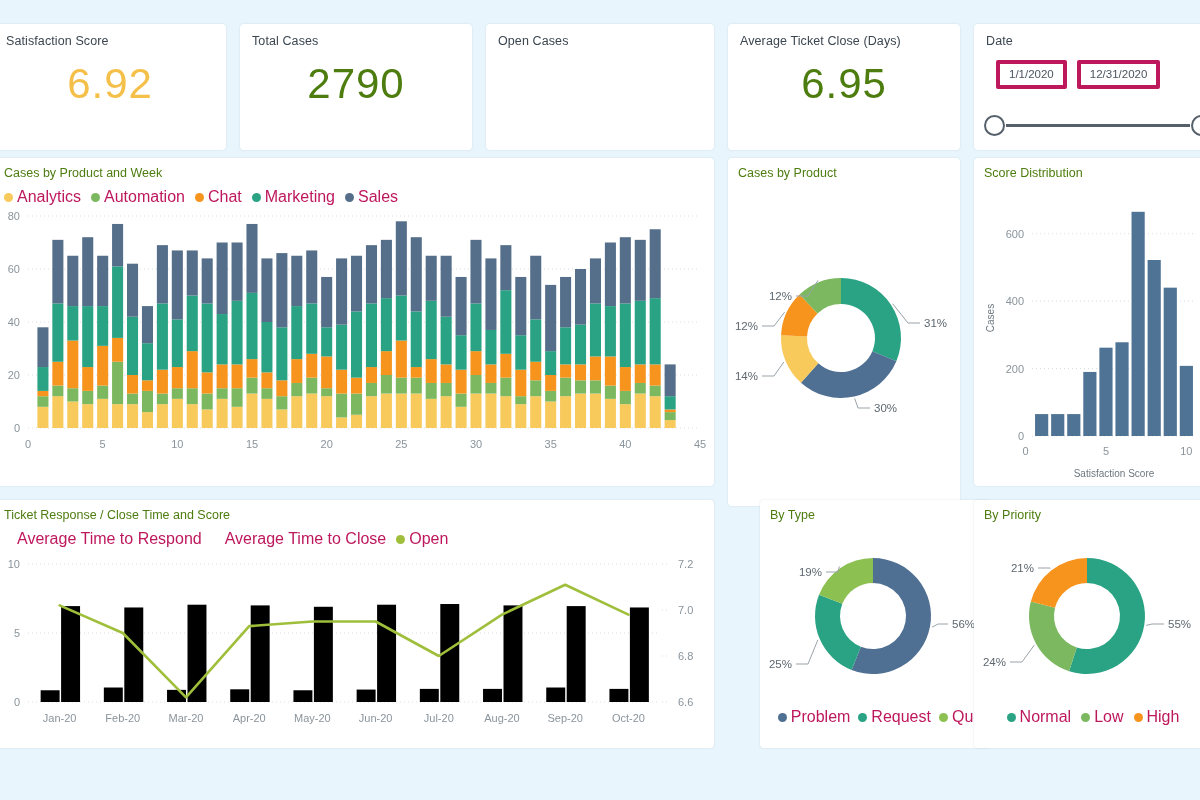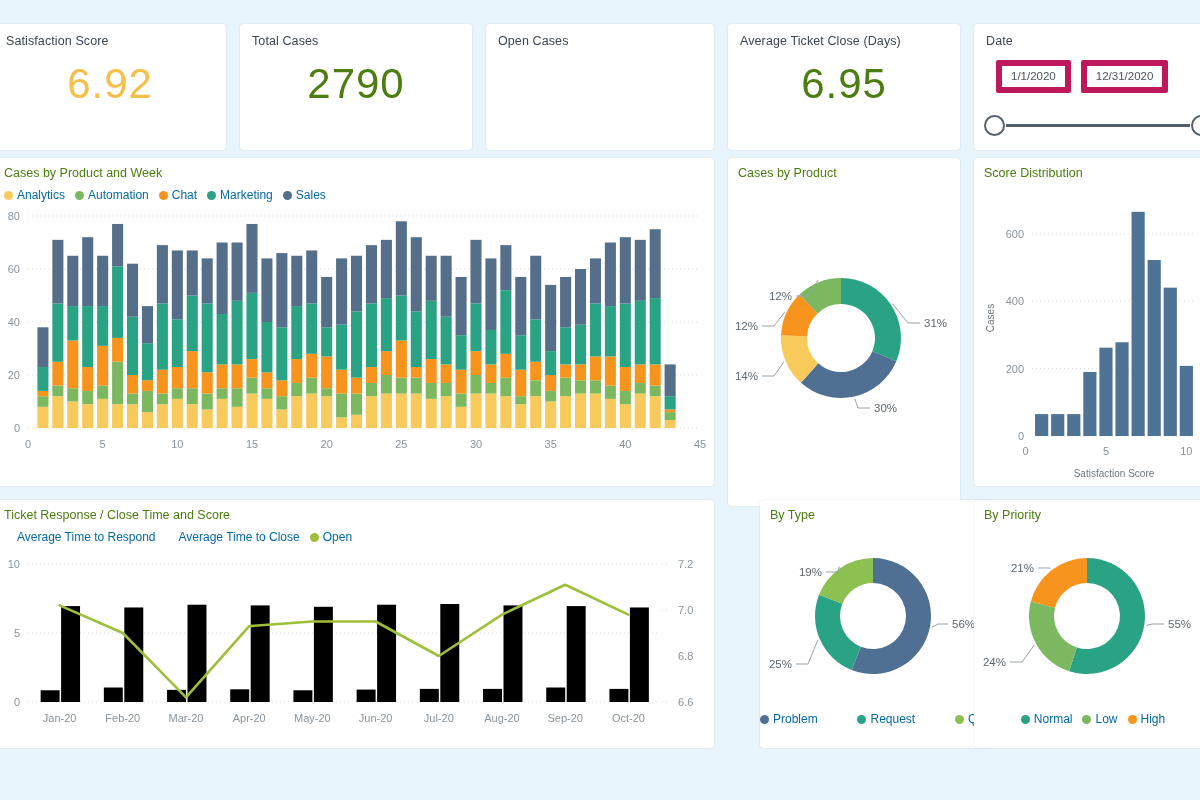--- a/index.html
+++ b/index.html
@@ -29,21 +29,21 @@
     position: absolute; left: 0; right: 0; top: 36px;
     text-align: center;
     font-size: 42px; font-weight: 400; color: #4d7c0f;
     letter-spacing: 1px;
   }
   .kpi-value.accent { color: #f5c04a; }
 
   
   .date-inputs { position: absolute; top: 36px; left: 22px; display: flex; gap: 10px; }
   .date-box {
-    border: 6px solid #be185d;
+    border: 4px solid #be185d;
     background: #fff;
     font-size: 11.5px; color: #4a5560;
     padding: 4px 9px 5px 9px;
     border-radius: 2px;
     min-width: 68px; text-align: center;
   }
   .slider-track {
     position: absolute; top: 100px; left: 32px; right: 22px; height: 3px;
     background: #55606a;
   }
@@ -54,21 +54,21 @@
   .slider-knob.left { left: -22px; }
   .slider-knob.right { right: -22px; }
 
   
   .panel-title {
     position: absolute; top: 8px; left: 10px;
     font-size: 12.5px; color: #4d7c0f; font-weight: 400;
   }
   .legend {
     position: absolute; display: flex; align-items: center; gap: 10px;
-    font-size: 12px; color: #0369a1;
+    font-size: 16px; color: #be185d;
   }
   .legend .li { display: flex; align-items: center; gap: 4px; white-space: nowrap; }
   .dot { width: 9px; height: 9px; border-radius: 50%; display: inline-block; }
 
   
   svg { display: block; }
   .tick { font-size: 11px; fill: #8a949c; font-family: "Liberation Sans", sans-serif; }
   .axlabel { font-size: 10px; fill: #6d777f; font-family: "Liberation Sans", sans-serif; }
   .pctlabel { font-size: 11.5px; fill: #5d676f; font-family: "Liberation Sans", sans-serif; }
   .gridline { stroke: #d9dde0; stroke-width: 1; stroke-dasharray: 1 3; }
@@ -493,21 +493,21 @@
         <path d="M 113 34 A 58 58 0 1 1 91.64877594428866 145.9270361815186 L 100.85188976140562 122.68262403431228 A 33 33 0 1 0 113 59 Z" fill="#4f6f93"></path>
         <path d="M 171.9 103.2 L 178 100 L 188 100" fill="none" stroke="#9aa3aa" stroke-width="1"></path>
         <text x="192" y="104" class="pctlabel" text-anchor="start">56%</text>
         <path d="M 91.64877594428866 145.9270361815186 A 58 58 0 0 1 59.072963818481426 70.64877594428866 L 82.31737596568772 79.85188976140562 A 33 33 0 0 0 100.85188976140562 122.68262403431228 Z" fill="#29a383"></path>
         <path d="M 57.9 115.8 L 48 140 L 36 140" fill="none" stroke="#9aa3aa" stroke-width="1"></path>
         <text x="32" y="144" class="pctlabel" text-anchor="end">25%</text>
         <path d="M 59.072963818481426 70.64877594428866 A 58 58 0 0 1 112.99999999999999 34 L 113 59 A 33 33 0 0 0 82.31737596568772 79.85188976140562 Z" fill="#8cc152"></path>
         <path d="M 79.3 42.4 L 78 48 L 66 48" fill="none" stroke="#9aa3aa" stroke-width="1"></path>
         <text x="62" y="52" class="pctlabel" text-anchor="end">19%</text>
       </svg>
-    <div class="legend" id="legend-type" style="bottom:22px; left:0; width:256px; justify-content:space-between; gap:8px;">
+    <div class="legend" id="legend-type" style="bottom:22px; left:0; width:256px; justify-content:flex-end; gap:8px;">
         <div class="li">
           <span class="dot" style="background: rgb(79, 111, 147);"></span>
           <span>Problem</span>
         </div>
         <div class="li">
           <span class="dot" style="background: rgb(41, 163, 131);"></span>
           <span>Request</span>
         </div>
         <div class="li">
           <span class="dot" style="background: rgb(140, 193, 82);"></span>

